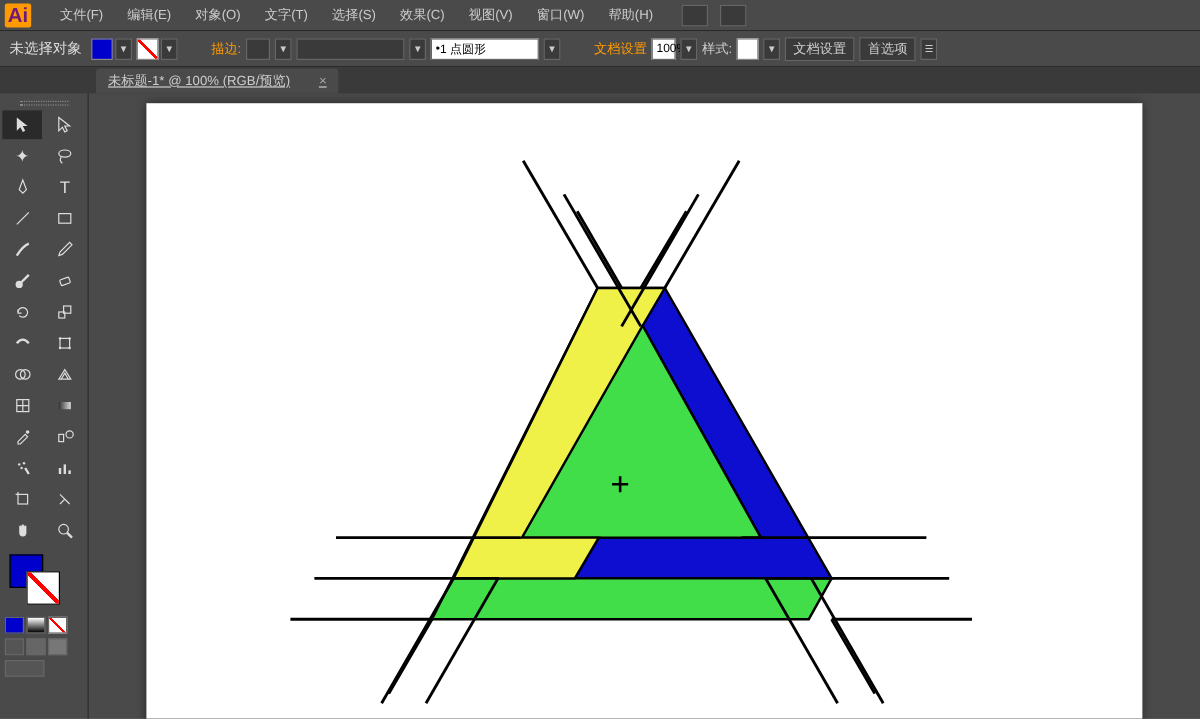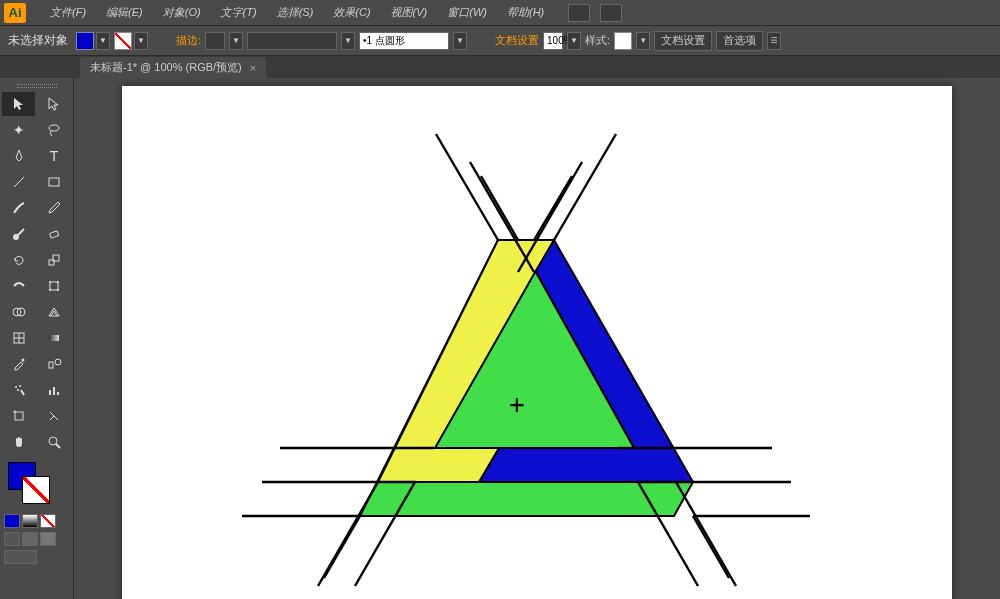--- a/index.html
+++ b/index.html
@@ -1,21 +1,21 @@
 <!DOCTYPE html>
 <html><head>
 <meta charset="utf-8">
 <style>
 * { margin:0; padding:0; box-sizing:border-box; font-family:"Microsoft YaHei",Arial,sans-serif; }
 body { background:#4a4a4a; width:1000px; height:599px; overflow:hidden; font-size:11px; color:#ccc; }
 
 
 .menubar { height:26px; background:#4a4a4a; display:flex; align-items:center; padding-left:4px; border-bottom:1px solid #2a2a2a; }
-.ai-logo { width:22px; height:20px; background:#ff9a00; color:#14532d; font-weight:bold; font-size:13px; display:flex; align-items:center; justify-content:center; border-radius:2px; margin-right:14px; }
-.menu-item { padding:4px 10px; cursor:default;font-style:italic; }
+.ai-logo { width:22px; height:20px; background:#ff9a00; color:#701a75; font-weight:bold; font-size:17px; display:flex; align-items:center; justify-content:center; border-radius:2px; margin-right:14px; }
+.menu-item { padding:4px 10px; cursor:default; }
 .menubar-icons { display:flex; gap:10px; margin-left:14px; }
 .mb-icon { width:22px; height:18px; background:#3a3a3a; border:1px solid #666; }
 
 
 .ctrlbar { height:30px; background:#4a4a4a; display:flex; align-items:center; padding:0 8px; border-bottom:1px solid #2a2a2a; gap:4px; }
 .nosel { font-size:12px; color:#ddd; margin-right:4px; }
 .swatch-group { display:flex; align-items:center; gap:2px; }
 .sw { width:18px; height:18px; border:1px solid #888; }
 .sw-blue { background:#0000cc; }
 .sw-none { background:#fff; position:relative; }
@@ -23,21 +23,21 @@
 .dd-arrow { width:14px; height:18px; background:#3a3a3a; border:1px solid #666; display:flex; align-items:center; justify-content:center; font-size:8px; }
 .orange { color:#ff9a00;margin-left:24px; }
 .field { height:18px; background:#3a3a3a; border:1px solid #666; display:flex; align-items:center; padding:0 3px; font-size:10px; }
 .field.wide { width:90px; }
 .field.sm { width:20px; }
 .white-field { background:#fff; color:#000; }
 .btn { height:20px; padding:0 6px; background:#3a3a3a; border:1px solid #666; display:flex; align-items:center; font-size:11px; }
 
 
 .tabbar { height:22px; background:#3a3a3a; display:flex; align-items:flex-end; padding-left:80px; }
-.tab { background:#4a4a4a; padding:3px 10px; font-size:11px; color:#ccc; border-top-left-radius:3px; border-top-right-radius:3px; display:flex; align-items:center; gap:8px; }
+.tab { background:#4a4a4a; padding:3px 10px; font-size:11px; color:#ccc; border-top-left-radius:3px; border-top-right-radius:3px; display:flex; align-items:center; gap:24px;text-decoration:underline; }
 .tab-close { font-size:11px; color:#aaa; }
 
 
 .main { display:flex; height:calc(599px - 26px - 30px - 22px); }
 .toolbox { width:74px; background:#4a4a4a; border-right:1px solid #2a2a2a; padding-top:4px; }
 .tool-handle { height:8px; display:flex; align-items:center; justify-content:center; }
 .tool-handle::before { content:""; width:40px; height:2px; border-top:1px dotted #888; border-bottom:1px dotted #888; }
 .tool-grid { display:grid; grid-template-columns:1fr 1fr; gap:2px; padding:2px; }
 .tool { width:33px; height:24px; display:flex; align-items:center; justify-content:center; font-size:14px; color:#ddd; position:relative; }
 .tool.sel { background:#2a2a2a; }

